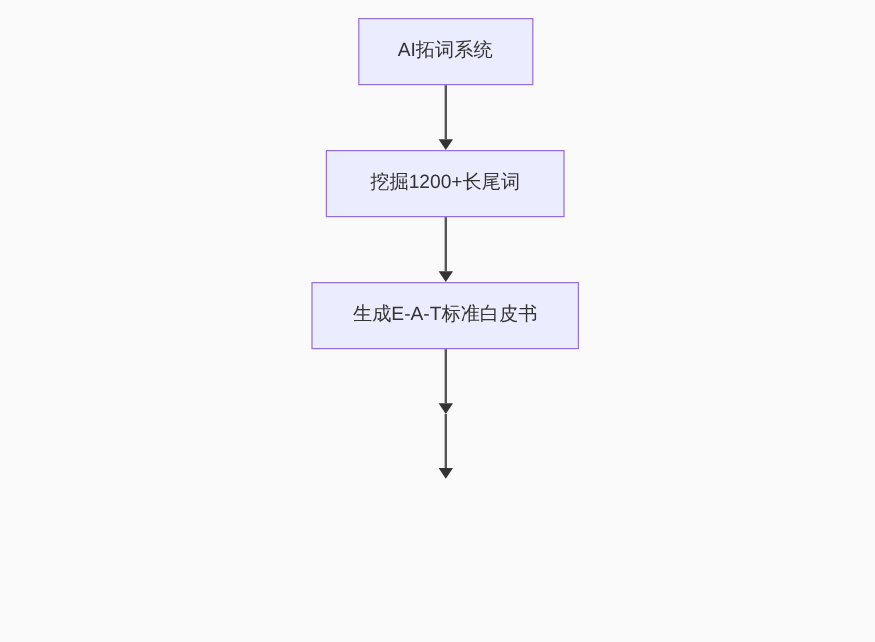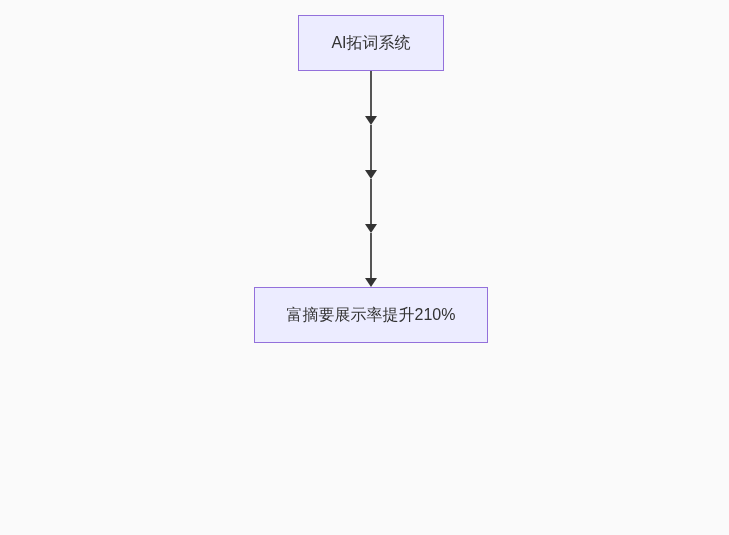--- a/index.html
+++ b/index.html
@@ -67,36 +67,39 @@
 
     <div class="flow-node" style="width:146px">
       <span>AI拓词系统</span>
     </div>
 
     <div class="flow-arrow">
       <div class="arrow-line"></div>
       <div class="arrow-head"></div>
     </div>
 
+    <div class="flow-node" style="width:199px">
+      <span>挖掘1200+长尾词</span>
+    </div>
+
+    <div class="flow-arrow">
+      <div class="arrow-line"></div>
+      <div class="arrow-head"></div>
+    </div>
+
+    <div class="flow-node" style="width:223px">
+      <span>生成E-A-T标准白皮书</span>
+    </div>
 
     <div class="flow-arrow">
       <div class="arrow-line"></div>
       <div class="arrow-head"></div>
     </div>
 
 
     <div class="flow-arrow">
       <div class="arrow-line"></div>
       <div class="arrow-head"></div>
     </div>
 
 
-    <div class="flow-arrow">
-      <div class="arrow-line"></div>
-      <div class="arrow-head"></div>
-    </div>
-
-    <div class="flow-node" style="width:234px">
-      <span>富摘要展示率提升210%</span>
-    </div>
-
   </div>
 </div>
 
 </body></html>

